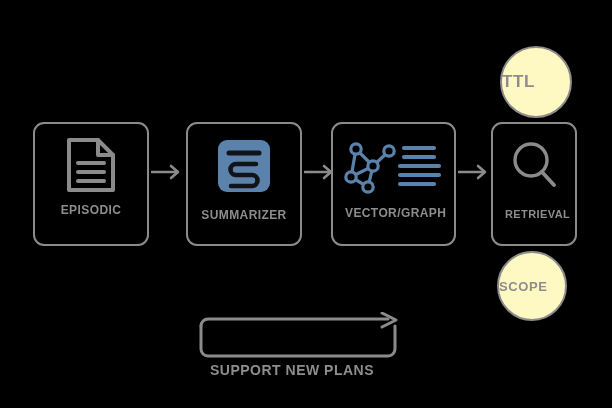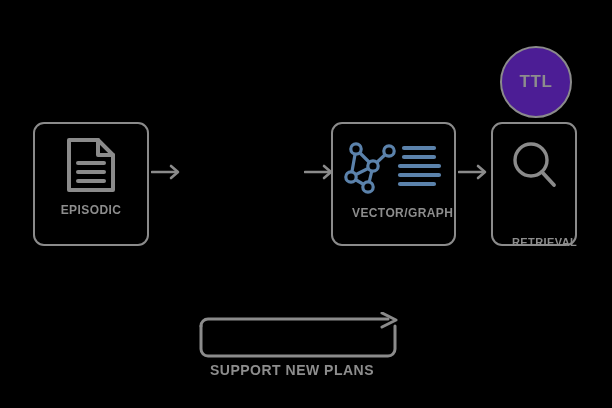--- a/index.html
+++ b/index.html
@@ -37,56 +37,55 @@
   }
   .stage-label {
     color: #8d8d8d;
     font-size: 12px;
     font-weight: bold;
     letter-spacing: 0.4px;
     text-align: center;
     line-height: 1.22;
     text-transform: uppercase;
     width: 100%;
-    padding: 0 19px;
+    padding: 0 12px;
     box-sizing: border-box;
   }
 
   #stage-episodic { left: 33px;  top: 122px; width: 116px; height: 124px; }
   #stage-episodic .stage-icon  { margin-top: 12px; }
   #stage-episodic .stage-label { margin-top: 9px; }
 
   #stage-summarizer { left: 186px; top: 122px; width: 116px; height: 124px; }
   #stage-summarizer .stage-icon  { margin-top: 14px; }
   #stage-summarizer .stage-label { margin-top: 14px; }
 
   #stage-vector { left: 331px; top: 122px; width: 125px; height: 124px; }
   #stage-vector .stage-icon  { margin-top: 14px; }
   #stage-vector .stage-label { margin-top: 10px; }
 
-  #stage-retrieval { left: 491px; top: 122px; width: 86px; height: 124px; gap: 28px; }
+  #stage-retrieval { left: 491px; top: 122px; width: 86px; height: 124px; }
   #stage-retrieval .stage-icon  { margin-top: 14px; }
   #stage-retrieval .stage-label { margin-top: 14px; font-size: 11px; }
 
   
   .arrow { position: absolute; z-index: 2; }
   #arrow-1 { left: 151px; top: 163px; }
   #arrow-2 { left: 304px; top: 163px; }
   #arrow-3 { left: 458px; top: 163px; }
 
   
   .side-circle {
     position: absolute;
     box-sizing: border-box;
     border: 2px solid #8b8b8b;
     border-radius: 50%;
-    background: #4c1d95;
-    display: flex;
-    align-items: center;
-    justify-content: center;
+    background: #fef9c3;
+    display: flex;
+    align-items: center;
     color: #8d8d8d;
     font-size: 14px;
     font-weight: bold;
     letter-spacing: 0.6px;
     z-index: 2;
   }
   #circle-ttl   { left: 500px; top: 46px;  width: 72px; height: 72px; font-size: 17px; }
   #circle-scope { left: 497px; top: 251px; width: 70px; height: 70px; font-size: 13px; }
 
   
@@ -136,20 +135,32 @@
     </div>
   </div>
 
   <div class="arrow" id="arrow-1">
     <svg width="32" height="18" viewBox="0 0 32 18" aria-hidden="true">
       <line x1="1" y1="9" x2="26" y2="9" stroke="#8b8b8b" stroke-width="2.6" stroke-linecap="round"></line>
       <polyline points="20,3 27,9 20,15" fill="none" stroke="#8b8b8b" stroke-width="2.6" stroke-linecap="round" stroke-linejoin="round"></polyline>
     </svg>
   </div>
 
+  <div class="stage" id="stage-summarizer">
+    <div class="stage-icon">
+      <svg width="56" height="56" viewBox="0 0 56 56" aria-hidden="true">
+        <rect x="2" y="2" width="52" height="52" rx="9" ry="9" fill="#5b82ab"></rect>
+        <line x1="13" y1="15" x2="43" y2="15" stroke="#111318" stroke-width="5" stroke-linecap="round"></line>
+        <path d="M40 26 H20 a5.5 5.5 0 0 0 0 11 H36 a5.5 5.5 0 0 1 0 11 H15" fill="none" stroke="#111318" stroke-width="4.6" stroke-linecap="round" stroke-linejoin="round"></path>
+      </svg>
+    </div>
+    <div class="stage-label">
+      <div>SUMMARIZER</div>
+    </div>
+  </div>
 
   <div class="arrow" id="arrow-2">
     <svg width="32" height="18" viewBox="0 0 32 18" aria-hidden="true">
       <line x1="1" y1="9" x2="26" y2="9" stroke="#8b8b8b" stroke-width="2.6" stroke-linecap="round"></line>
       <polyline points="20,3 27,9 20,15" fill="none" stroke="#8b8b8b" stroke-width="2.6" stroke-linecap="round" stroke-linejoin="round"></polyline>
     </svg>
   </div>
 
   <div class="stage" id="stage-vector">
     <div class="stage-icon">
@@ -199,20 +210,23 @@
       <svg width="52" height="56" viewBox="0 0 52 56" aria-hidden="true">
         <circle cx="23" cy="22" r="16" fill="none" stroke="#8b8b8b" stroke-width="3.4"></circle>
         <line x1="34" y1="34" x2="46" y2="47" stroke="#8b8b8b" stroke-width="3.8" stroke-linecap="round"></line>
       </svg>
     </div>
     <div class="stage-label">
       <div>RETRIEVAL</div>
     </div>
   </div>
 
+  <div class="side-circle" id="circle-scope">
+    <span>SCOPE</span>
+  </div>
 
   <div id="banner">
     <svg width="216" height="52" viewBox="0 0 216 52" aria-hidden="true">
       <path d="M9 14 a7 7 0 0 1 7 -7 H196" fill="none" stroke="#8b8b8b" stroke-width="3" stroke-linecap="round"></path>
       <path d="M9 14 V37 a7 7 0 0 0 7 7 H196 a7 7 0 0 0 7 -7 V14" fill="none" stroke="#8b8b8b" stroke-width="3" stroke-linecap="round"></path>
       <polyline points="190,1 204,8 190,15" fill="none" stroke="#8b8b8b" stroke-width="3" stroke-linecap="round" stroke-linejoin="round"></polyline>
     </svg>
     <div id="banner-label">SUPPORT NEW PLANS</div>
   </div>
 

